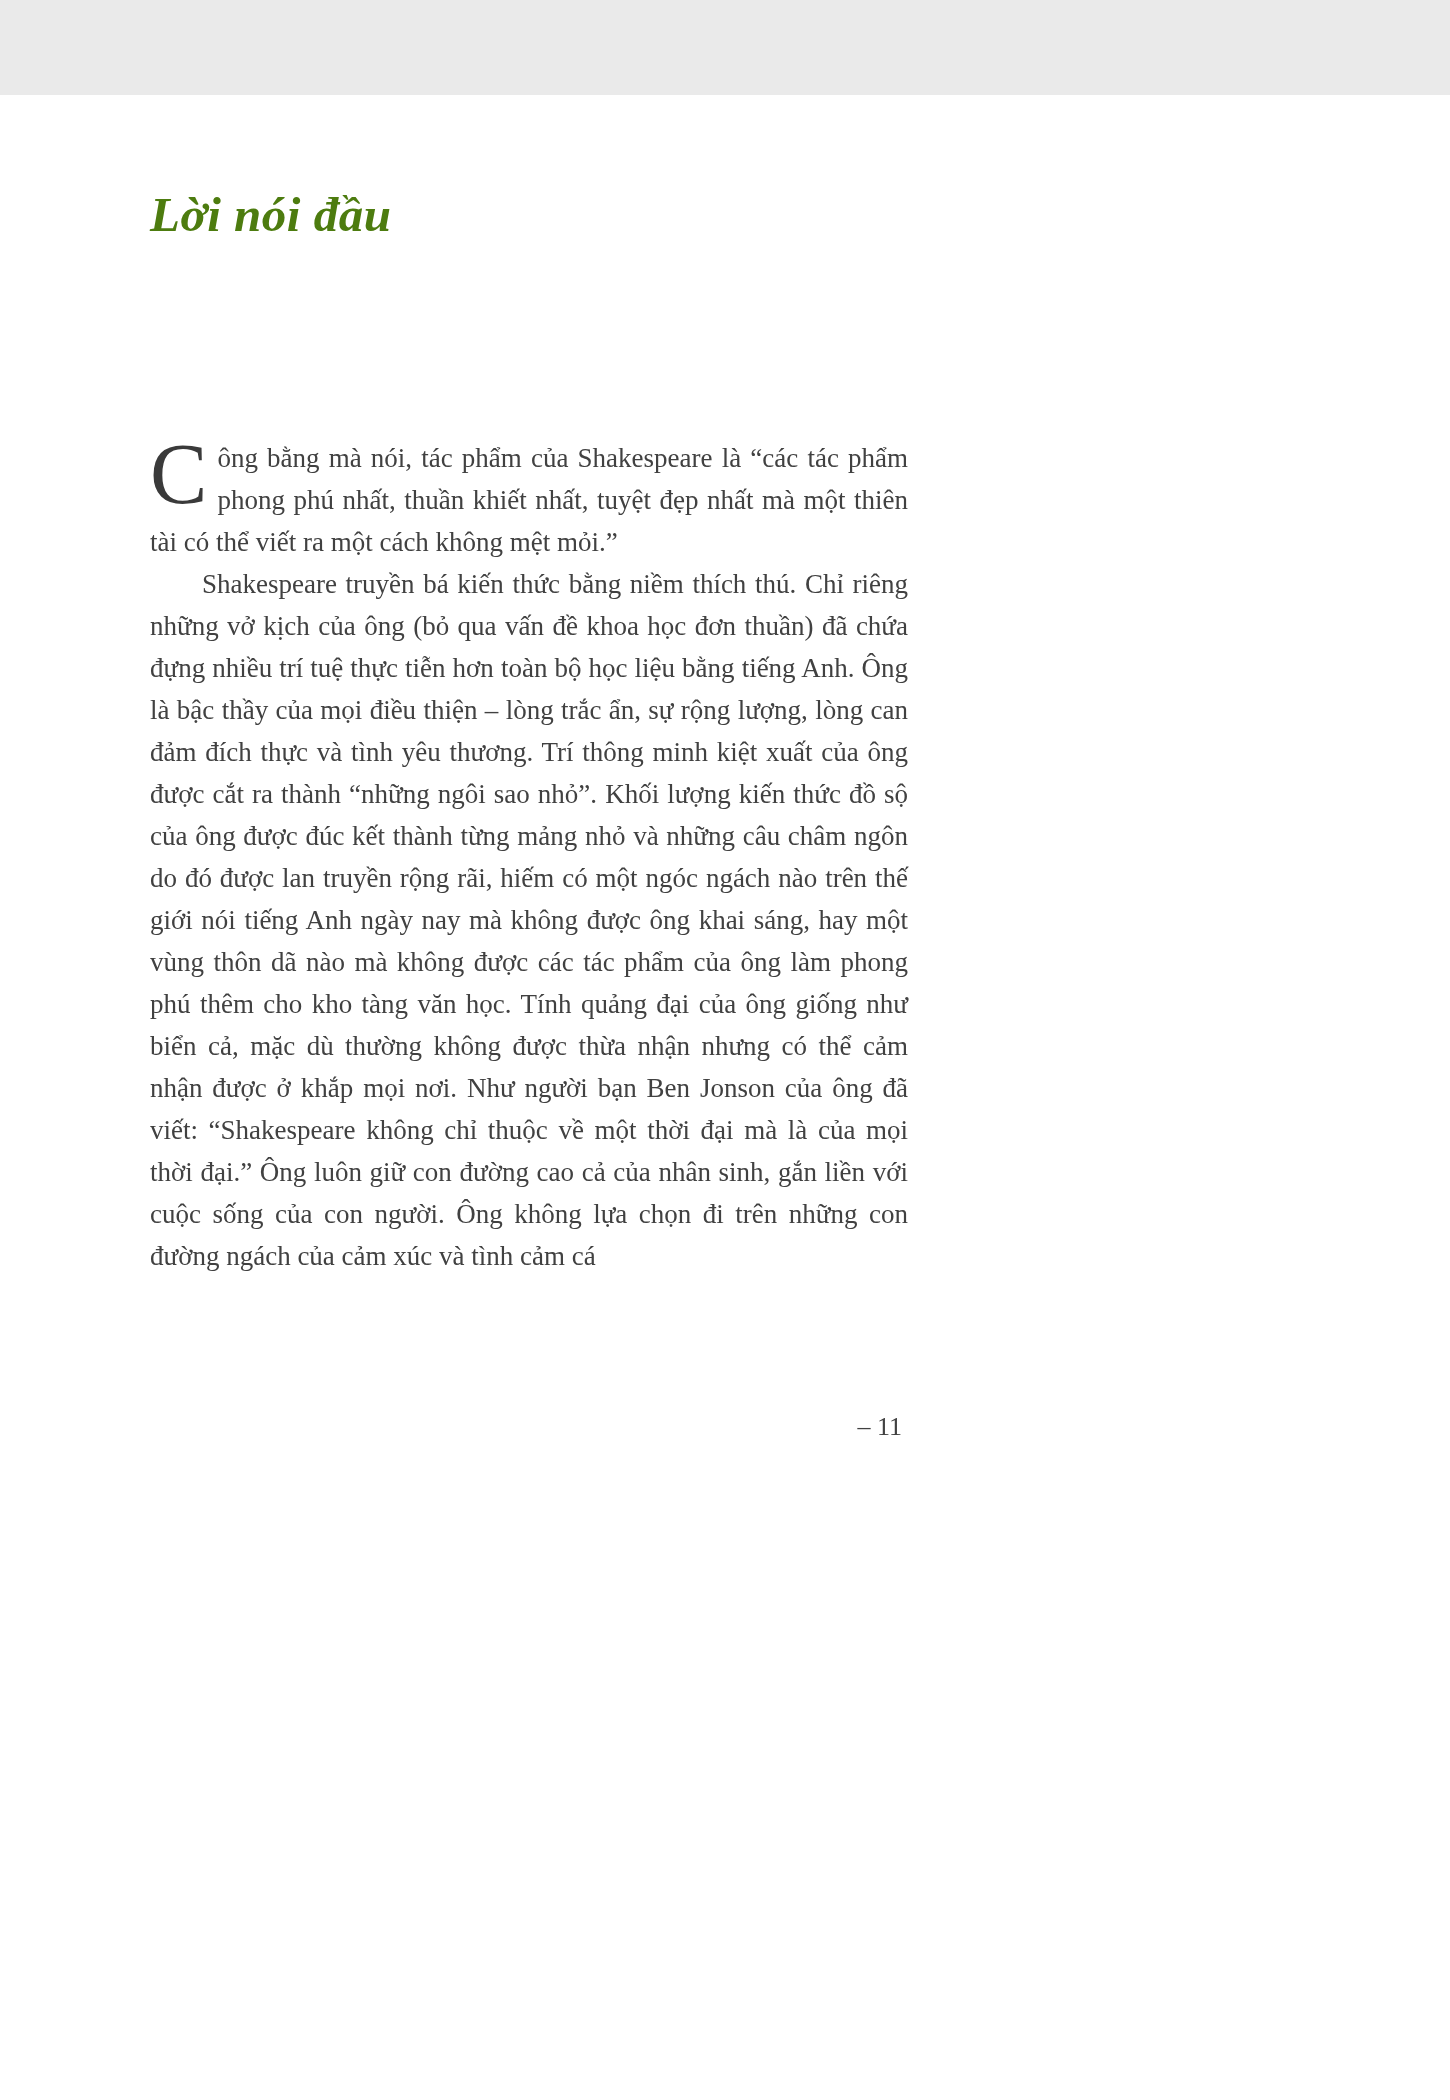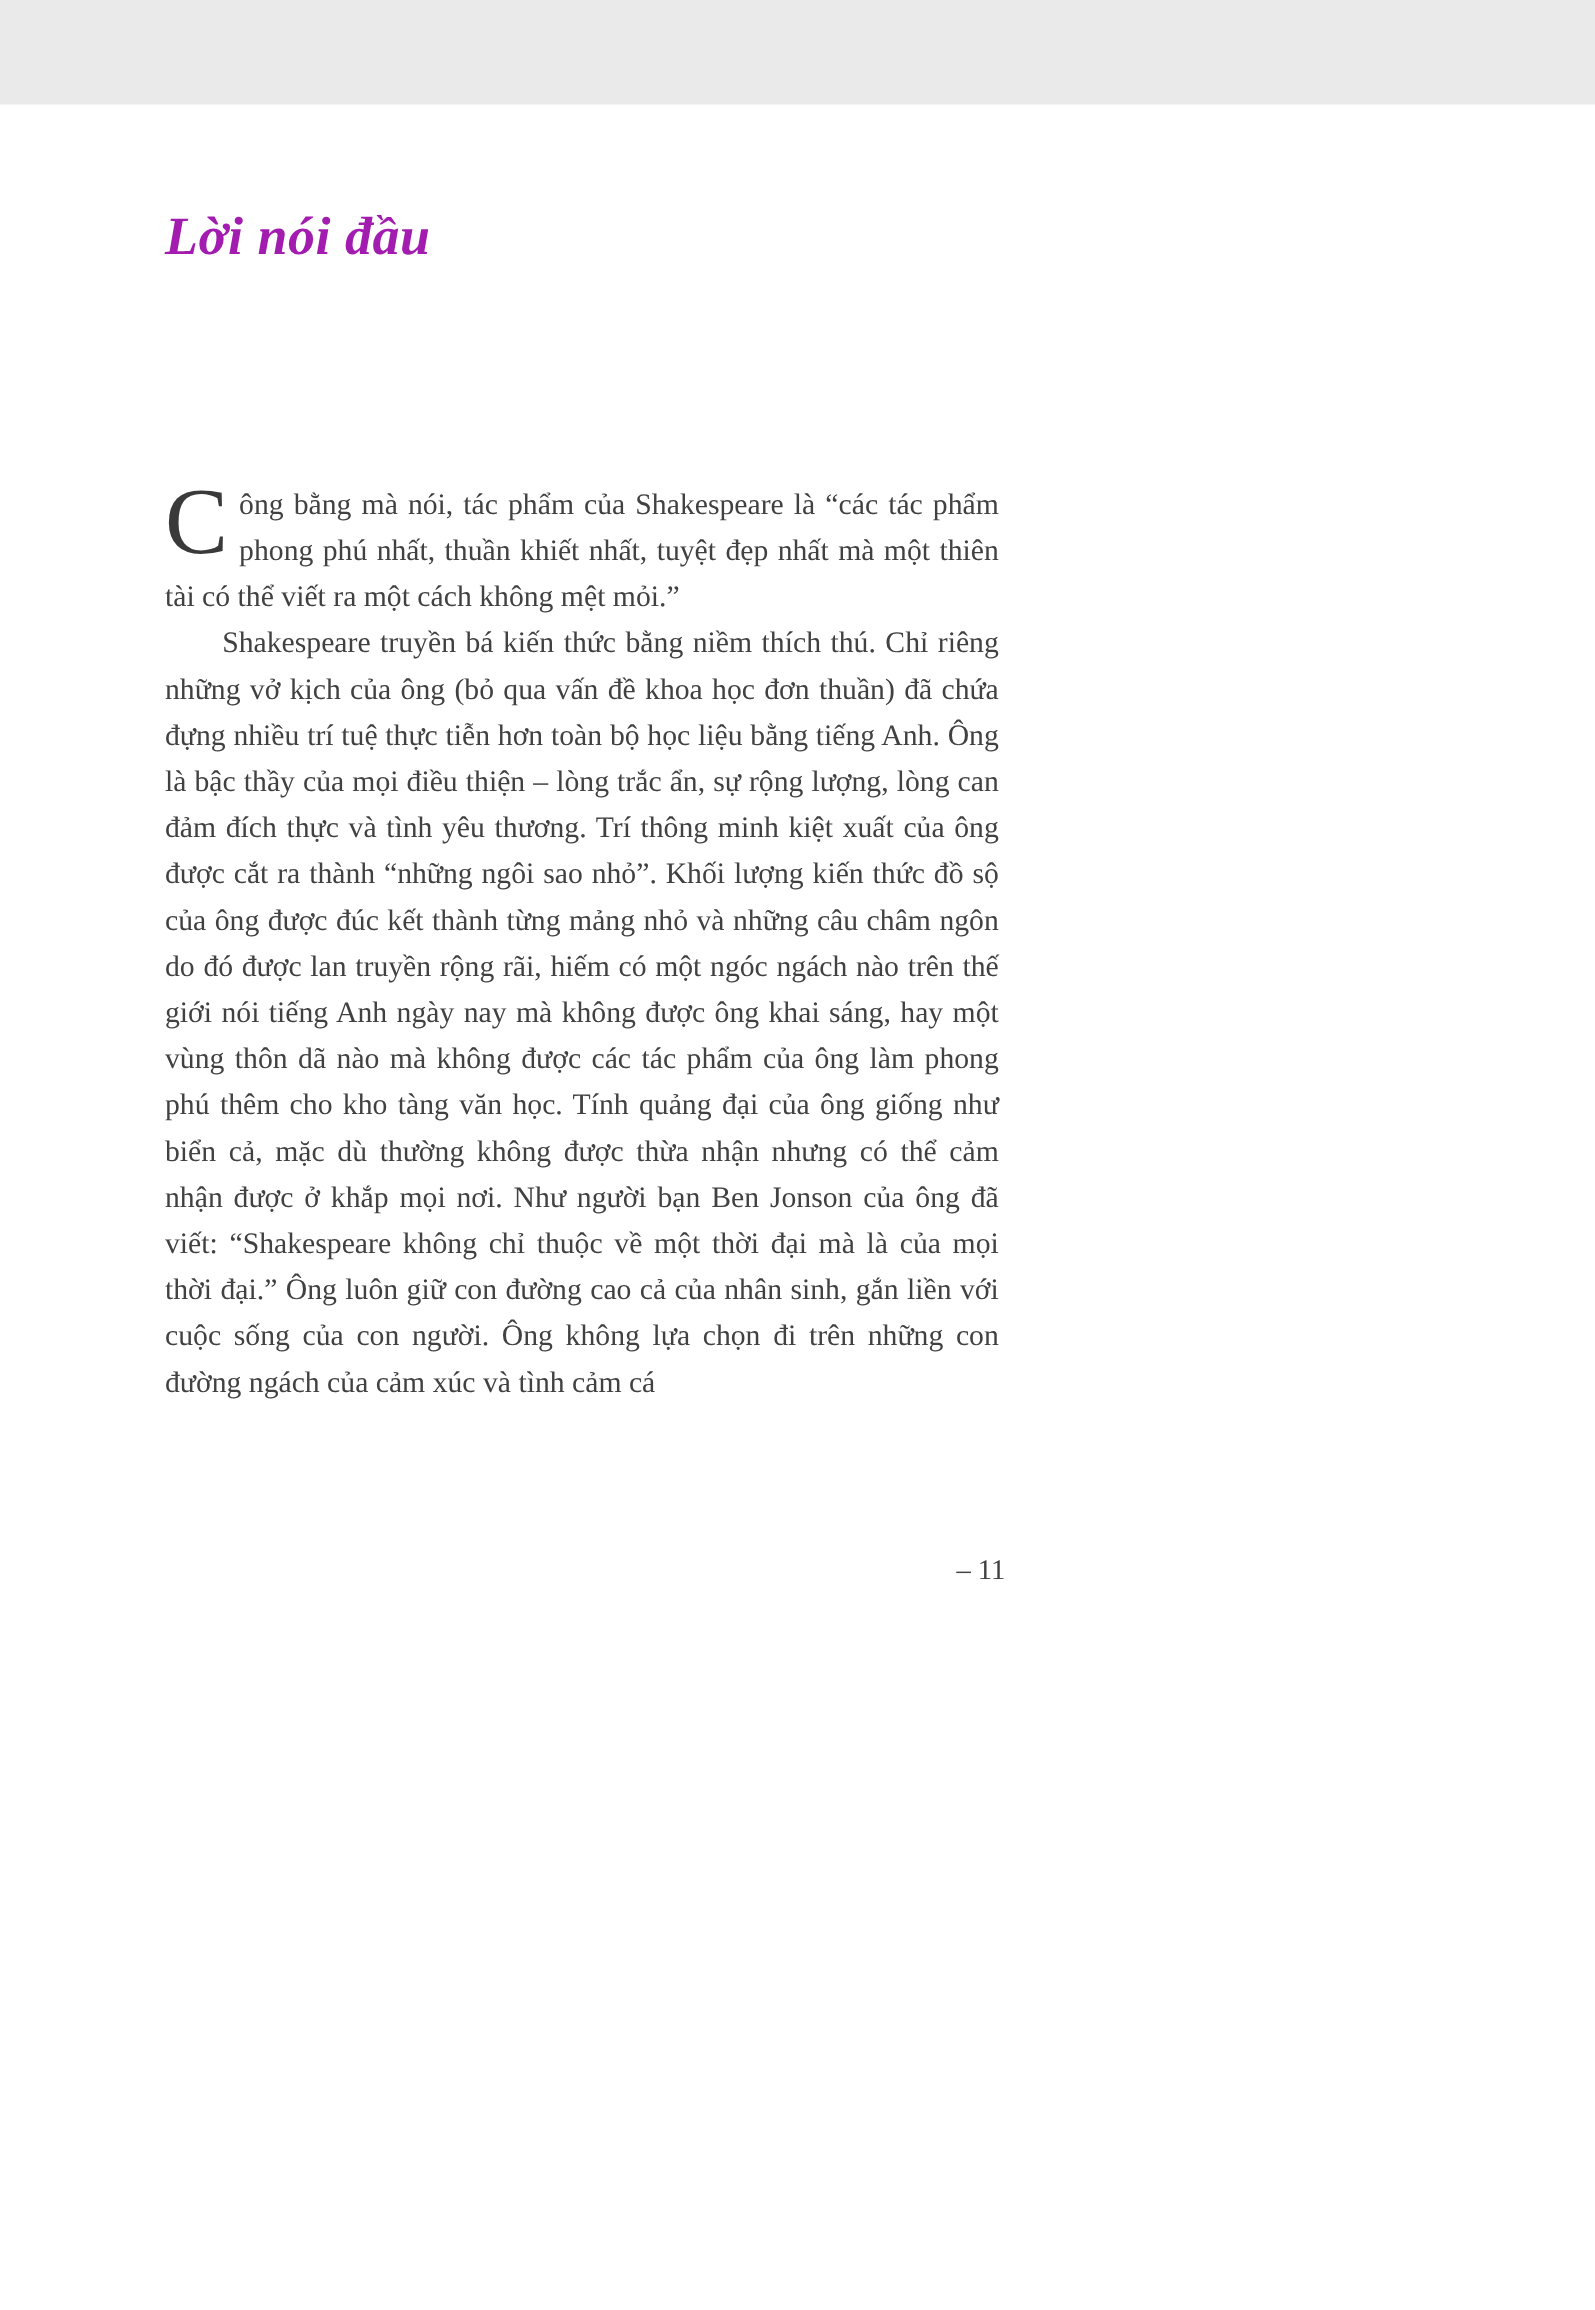--- a/index.html
+++ b/index.html
@@ -28,21 +28,21 @@
   .chapter-title {
     position: absolute;
     top: 186px;
     left: 150px;
     width: 760px;
     margin: 0;
     font-style: italic;
     font-weight: bold;
     font-size: 49px;
     letter-spacing: 0.5px;
-    color: #a21caf;
+    color: #4d7c0f;
   }
   .body-text {
     position: absolute;
     top: 437px;
     left: 150px;
     width: 758px;
     font-size: 27px;
     line-height: 42px;
     text-align: justify;
     color: var(--text);
@@ -52,21 +52,21 @@
   .drop-cap {
     float: left;
     font-size: 86px;
     line-height: 70px;
     padding: 2px 10px 0 0;
     color: #3a3a3a;
   }
   .page-number {
     position: absolute;
     top: 1412px;
-    left: 156px;
+    left: 144px;
     width: 758px;
     text-align: right;
     font-size: 26px;
     color: var(--text);
   }
 </style>
 </head>
 <body>
 
 <div class="top-band"></div>

